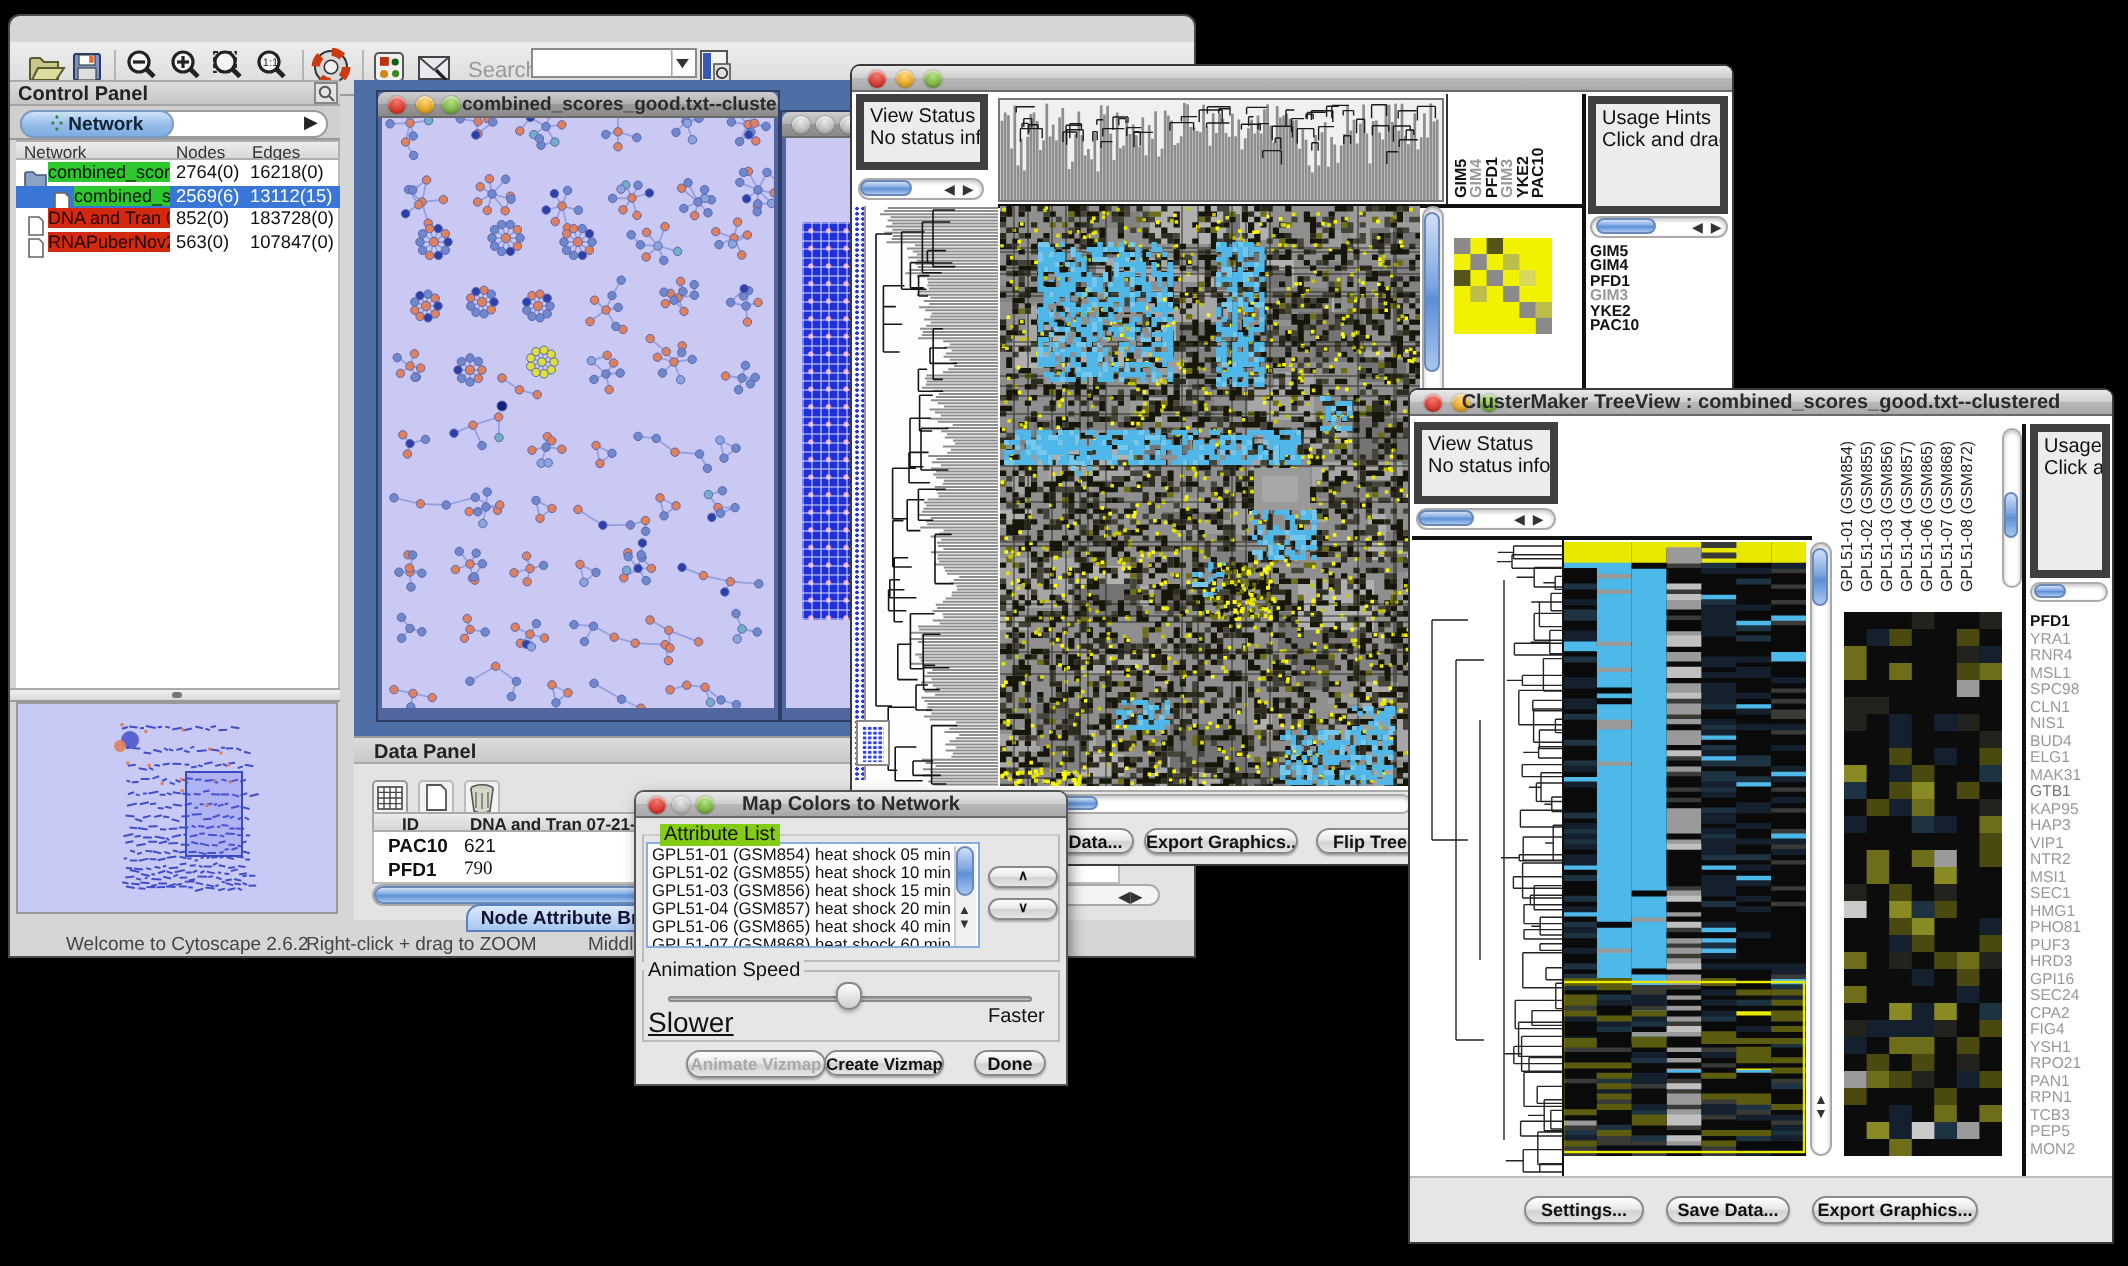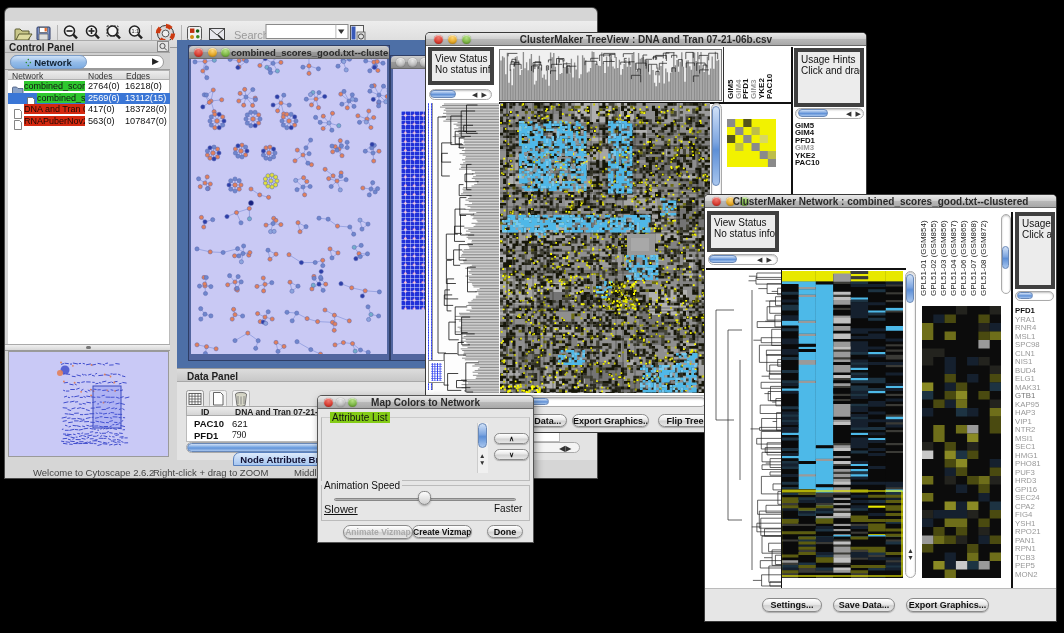--- a/index.html
+++ b/index.html
@@ -106,21 +106,21 @@
       <div class="abs" style="left:20px;top:85.25px;width:12px;height:10px"><svg width="12" height="10" viewBox="0 0 12 10">
           <path d="M2.5 0.5 h5 l2 2 v7 h-7 z" fill="#fff" stroke="#666" stroke-width="0.8"></path>
         </svg></div>
       <div class="txt" style="left:32px;top:84.75px;font-size:9px;background:#2ec82e;color:#111;max-width:48px;overflow:hidden;white-space:nowrap">combined_sco</div>
       <div class="txt" style="left:83px;top:84.75px;font-size:9.2px;color:#fff;">2569(6)</div>
       <div class="txt" style="left:120px;top:84.75px;font-size:9.2px;color:#fff;">13112(15)</div>
       <div class="abs" style="left:7px;top:96.75px;width:12px;height:10px"><svg width="12" height="10" viewBox="0 0 12 10">
           <path d="M2.5 0.5 h5 l2 2 v7 h-7 z" fill="#fff" stroke="#666" stroke-width="0.8"></path>
         </svg></div>
       <div class="txt" style="left:19px;top:96.25px;font-size:9px;background:#d42810;color:#200a05;max-width:61px;overflow:hidden;white-space:nowrap">DNA and Tran 07</div>
-      <div class="txt" style="left:83px;top:96.25px;font-size:9.2px;color:#111;">417(0)</div>
+      <div class="txt" style="left:83px;top:96.25px;font-size:9.2px;color:#111;">852(0)</div>
       <div class="txt" style="left:120px;top:96.25px;font-size:9.2px;color:#111;">183728(0)</div>
       <div class="abs" style="left:7px;top:108.25px;width:12px;height:10px"><svg width="12" height="10" viewBox="0 0 12 10">
           <path d="M2.5 0.5 h5 l2 2 v7 h-7 z" fill="#fff" stroke="#666" stroke-width="0.8"></path>
         </svg></div>
       <div class="txt" style="left:19px;top:107.75px;font-size:9px;background:#d42810;color:#200a05;max-width:61px;overflow:hidden;white-space:nowrap">RNAPuberNov2+!</div>
       <div class="txt" style="left:83px;top:107.75px;font-size:9.2px;color:#111;">563(0)</div>
       <div class="txt" style="left:120px;top:107.75px;font-size:9.2px;color:#111;">107847(0)</div>
       <div class="abs" style="left:0px;top:336px;width:165px;height:7px;background:linear-gradient(180deg,#f0f0f0,#d8d8d8);border-top:1px solid #aaa;border-bottom:1px solid #999"></div>
       <div class="abs" style="left:81px;top:338px;width:5px;height:3px;background:#777;border-radius:2px"></div>
       <div class="abs" style="left:3px;top:343px;width:161px;height:106px;background:#c9c9f6;border:1px solid #9a9a9a"><svg width="159" height="104" viewBox="0 0 159 104">
@@ -617,21 +617,20 @@
         <div class="abs" style="left:10px;top:74px;width:336px;height:9px;border-radius:5px;background:linear-gradient(180deg,#cfe0f7,#6fa0e0 50%,#5d8fd6 55%,#a8c6ee);border:1px solid #6888b8"></div>
         <div class="txt" style="left:382px;top:74.5px;font-size:8px;color:#333">◀▶</div>
       </div>
       <div class="abs" style="left:228px;top:444px;width:112px;height:14px;border:1px solid #5a82c0;border-radius:7px 7px 0 0;background:linear-gradient(180deg,#dceafc,#a6c6f0);font-size:9.5px;font-weight:bold;color:#113;text-align:center;line-height:13px">Node Attribute Brows</div>
     </div>
     <div class="abs" style="left:426px;top:33px;width:440px;height:399px;background:#fff;border-radius:4px 4px 0 0;box-shadow:0 0 0 1px #3a3a3a">
       <div class="abs" style="left:0px;top:0px;width:440px;height:13px;background:linear-gradient(180deg,#e9e9e9,#cfcfcf 48%,#b9b9b9 52%,#a8a8a8);border-bottom:1px solid #6a6a6a;border-radius:4px 4px 0 0">
         <span class="tl" style="left:8px;width:9px;height:9px;margin-top:-4.5px;background:radial-gradient(circle at 50% 30%,#f07a70,#d93f34 55%,#8c1008)"></span>
         <span class="tl" style="left:22px;width:9px;height:9px;margin-top:-4.5px;background:radial-gradient(circle at 50% 30%,#ffd87a,#e3a728 55%,#8c6208)"></span>
         <span class="tl" style="left:36px;width:9px;height:9px;margin-top:-4.5px;background:radial-gradient(circle at 50% 30%,#b7e383,#7db648 55%,#3f6811)"></span>
-        <div class="ttext" style="left:0px;width:440px;top:0.5px;font-size:10px">ClusterMaker TreeView : DNA and Tran 07-21-06b.csv</div>
       </div>
       <div class="gbox" style="left:2px;top:14px;width:66px;height:38px">
         <div style="padding:2px 0 0 3px;font-size:10px;line-height:11px">View Status<br>No status info f</div>
       </div>
       <div class="sbtrack" style="left:3px;top:56px;width:63px;height:11px"></div>
       <div class="sbthumb" style="left:4px;top:57px;width:26px;height:8px"></div>
       <div class="txt" style="left:46px;top:57.5px;font-size:7px;color:#333;letter-spacing:4px">◀▶</div>
       <div class="abs" style="left:73px;top:16px;width:223px;height:52px;border:1px solid #777"><svg width="221" height="50" viewBox="0 0 221 50">
           <rect width="221" height="50" fill="#f0f0f0"></rect>
           <path stroke="#8d8d8d" stroke-width="1.35" fill="none" d="M1.0 10.4V50M2.6 6.3V50M4.2 7.6V50M5.8 24.3V50M7.4 2.8V50M9.0 32.8V50M10.6 19.2V50M12.2 35.3V50M13.8 18.4V50M15.4 7.0V50M17.0 6.3V50M18.6 10.5V50M20.2 25.0V50M21.8 20.1V50M23.4 1.9V50M25.0 18.2V50M26.6 12.3V50M28.2 20.2V50M29.8 8.8V50M31.4 4.0V50M33.0 16.5V50M34.6 34.5V50M36.2 30.7V50M37.8 17.1V50M39.4 5.8V50M41.0 17.6V50M42.6 27.7V50M44.2 24.5V50M45.8 29.6V50M47.4 16.4V50M49.0 35.7V50M50.6 2.6V50M52.2 7.2V50M53.8 2.9V50M55.4 16.7V50M57.0 30.0V50M58.6 6.3V50M60.2 24.1V50M61.8 22.9V50M63.4 10.6V50M65.0 17.0V50M66.6 12.2V50M68.2 17.6V50M69.8 23.2V50M71.4 8.8V50M73.0 27.6V50M74.6 12.5V50M76.2 19.4V50M77.8 5.6V50M79.4 28.3V50M81.0 24.2V50M82.6 5.3V50M84.2 7.8V50M85.8 10.2V50M87.4 22.5V50M89.0 21.5V50M90.6 18.1V50M92.2 1.5V50M93.8 2.1V50M95.4 13.5V50M97.0 13.7V50M98.6 15.5V50M100.2 16.1V50M101.8 2.4V50M103.4 13.3V50M105.0 22.9V50M106.6 6.6V50M108.2 16.5V50M109.8 6.8V50M111.4 9.4V50M113.0 16.5V50M114.6 18.4V50M116.2 6.9V50M117.8 18.1V50M119.4 9.7V50M121.0 24.7V50M122.6 19.1V50M124.2 14.1V50M125.8 9.8V50M127.4 16.8V50M129.0 7.7V50M130.6 16.8V50M132.2 4.6V50M133.8 2.1V50M135.4 12.8V50M137.0 21.1V50M138.6 3.0V50M140.2 8.8V50M141.8 7.8V50M143.4 6.7V50M145.0 9.4V50M146.6 10.3V50M148.2 10.0V50M149.8 24.4V50M151.4 14.6V50M153.0 19.9V50M154.6 32.8V50M156.2 36.2V50M157.8 17.5V50M159.4 32.8V50M161.0 16.1V50M162.6 11.1V50M164.2 33.4V50M165.8 18.5V50M167.4 22.3V50M169.0 31.4V50M170.6 22.8V50M172.2 17.0V50M173.8 2.5V50M175.4 15.2V50M177.0 9.9V50M178.6 21.7V50M180.2 11.7V50M181.8 2.3V50M183.4 16.7V50M185.0 31.8V50M186.6 10.5V50M188.2 10.2V50M189.8 16.2V50M191.4 19.7V50M193.0 2.1V50M194.6 2.4V50M196.2 11.0V50M197.8 1.9V50M199.4 15.2V50M201.0 1.9V50M202.6 18.3V50M204.2 22.1V50M205.8 14.6V50M207.4 6.6V50M209.0 24.7V50M210.6 18.6V50M212.2 6.6V50M213.8 18.7V50M215.4 1.8V50M217.0 10.7V50M218.6 9.8V50"></path>
@@ -823,21 +822,21 @@
       <div class="pill" style="left:20px;top:381px;width:55px;height:13px;font-size:9px;line-height:12px;color:#111">Settings...</div>
       <div class="pill" style="left:79px;top:381px;width:62px;height:13px;font-size:9px;line-height:12px;color:#111">Save Data...</div>
       <div class="pill" style="left:146px;top:381px;width:77px;height:13px;font-size:9px;line-height:12px;color:#111">Export Graphics...</div>
       <div class="pill" style="left:232px;top:381px;width:76px;height:13px;font-size:9px;line-height:12px;color:#111">Flip Tree No...</div>
     </div>
     <div class="abs" style="left:705px;top:195px;width:351px;height:426px;background:#fff;border-radius:4px 4px 0 0;box-shadow:0 0 0 1px #3a3a3a">
       <div class="abs" style="left:0px;top:0px;width:351px;height:13px;background:linear-gradient(180deg,#e9e9e9,#cfcfcf 48%,#b9b9b9 52%,#a8a8a8);border-bottom:1px solid #6a6a6a;border-radius:4px 4px 0 0">
         <span class="tl" style="left:7px;width:9px;height:9px;margin-top:-4.5px;background:radial-gradient(circle at 50% 30%,#f07a70,#d93f34 55%,#8c1008)"></span>
         <span class="tl" style="left:21px;width:9px;height:9px;margin-top:-4.5px;background:radial-gradient(circle at 50% 30%,#ffd87a,#e3a728 55%,#8c6208)"></span>
         <span class="tl" style="left:35px;width:9px;height:9px;margin-top:-4.5px;background:radial-gradient(circle at 50% 30%,#b7e383,#7db648 55%,#3f6811)"></span>
-        <div class="ttext" style="left:0px;width:351px;top:0.5px;font-size:10px">ClusterMaker Network : combined_scores_good.txt--clustered</div>
+        <div class="ttext" style="left:0px;width:351px;top:0.5px;font-size:10px">ClusterMaker TreeView : combined_scores_good.txt--clustered</div>
       </div>
       <div class="gbox" style="left:2px;top:16px;width:72px;height:41px">
         <div style="padding:2px 0 0 3px;font-size:10px;line-height:11px">View Status<br>No status info t</div>
       </div>
       <div class="sbtrack" style="left:3px;top:59px;width:70px;height:11px"></div>
       <div class="sbthumb" style="left:4px;top:60px;width:28px;height:8px"></div>
       <div class="txt" style="left:52px;top:60.5px;font-size:7px;color:#333;letter-spacing:4px">◀▶</div>
       <div class="abs" style="left:1px;top:73px;width:200px;height:1.5px;background:#111"></div>
       <div class="abs" style="left:1px;top:75px;width:76px;height:318px"><svg width="76" height="318" viewBox="0 0 76 318">
           <path stroke="#222" stroke-width="0.7" fill="none" d="M50.8 3V9.4M50.8 3H76M50.8 9.4H76M42.9 6.2H50.8M50.0 7.4V14.1M50.0 7.4H76M50.0 14.1H76M42.5 10.8H50.0M61.1 13.7V23.5M61.1 13.7H76M61.1 23.5H76M52.3 18.6H61.1M71.6 18.2V24.7M71.6 18.2H76M71.6 24.7H76M65.7 21.4H71.6M69.5 26.7V35.4M69.5 26.7H76M69.5 35.4H76M59.6 31.0H69.5M63.7 31.0V43.3M63.7 31.0H76M63.7 43.3H76M61.1 36.7V50.1M61.1 36.7H76M61.1 50.1H76M68.9 45.2V56.9M68.9 45.2H76M68.9 56.9H76M59.3 51.1H68.9M51.2 51.6V57.5M51.2 51.6H76M51.2 57.5H76M65.7 59.3V75.5M65.7 59.3H76M65.7 75.5H76M55.2 67.7V72.7M55.2 67.7H76M55.2 72.7H76M47.4 70.2H55.2M53.4 75.2V92.4M53.4 75.2H76M53.4 92.4H76M60.4 80.2V85.4M60.4 80.2H76M60.4 85.4H76M60.8 84.5V101.1M60.8 84.5H76M60.8 101.1H76M71.7 89.6V96.3M71.7 89.6H76M71.7 96.3H76M63.7 95.0V104.3M63.7 95.0H76M63.7 104.3H76M63.3 103.4V109.0M63.3 103.4H76M63.3 109.0H76M55.6 106.2H63.3M55.1 112.3V118.3M55.1 112.3H76M55.1 118.3H76M64.5 116.4V130.8M64.5 116.4H76M64.5 130.8H76M58.4 123.6H64.5M62.2 121.5V130.7M62.2 121.5H76M62.2 130.7H76M69.9 128.5V135.8M69.9 128.5H76M69.9 135.8H76M66.2 132.1H69.9M54.2 135.1V143.5M54.2 135.1H76M54.2 143.5H76M70.6 142.6V160.3M70.6 142.6H76M70.6 160.3H76M66.6 151.5H70.6M55.6 148.5V160.1M55.6 148.5H76M55.6 160.1H76M53.6 157.4V160.4M53.6 157.4H76M53.6 160.4H76M44.5 158.9H53.6M55.3 161.5V179.0M55.3 161.5H76M55.3 179.0H76M50.7 168.4V174.1M50.7 168.4H76M50.7 174.1H76M61.1 172.8V184.9M61.1 172.8H76M61.1 184.9H76M59.2 177.6V182.4M59.2 177.6H76M59.2 182.4H76M56.0 182.3V191.8M56.0 182.3H76M56.0 191.8H76M64.1 188.6V197.5M64.1 188.6H76M64.1 197.5H76M59.7 193.1H64.1M56.0 194.8V199.5M56.0 194.8H76M56.0 199.5H76M64.0 201.9V205.2M64.0 201.9H76M64.0 205.2H76M55.4 206.4V223.9M55.4 206.4H76M55.4 223.9H76M67.0 213.9V219.9M67.0 213.9H76M67.0 219.9H76M71.9 221.6V234.3M71.9 221.6H76M71.9 234.3H76M51.6 230.2V244.3M51.6 230.2H76M51.6 244.3H76M60.0 235.3V242.7M60.0 235.3H76M60.0 242.7H76M53.3 241.1V258.2M53.3 241.1H76M53.3 258.2H76M54.8 248.2V265.6M54.8 248.2H76M54.8 265.6H76M45.8 256.9H54.8M50.9 253.2V261.8M50.9 253.2H76M50.9 261.8H76M58.5 258.8V266.1M58.5 258.8H76M58.5 266.1H76M56.0 266.2V283.2M56.0 266.2H76M56.0 283.2H76M62.6 273.2V281.7M62.6 273.2H76M62.6 281.7H76M66.1 279.9V295.4M66.1 279.9H76M66.1 295.4H76M58.0 287.7H66.1M69.4 285.2V294.5M69.4 285.2H76M69.4 294.5H76M54.3 290.6V298.0M54.3 290.6H76M54.3 298.0H76M62.9 296.0V312.3M62.9 296.0H76M62.9 312.3H76M55.6 304.8V316M55.6 304.8H76M55.6 316H76M46.9 310.4H55.6M63.9 311.8V316M63.9 311.8H76M63.9 316H76M10 40V150M10 40h18M10 150h18M22 60V250M22 60h14M22 250h14M34 90V210M46 20V300"></path>
@@ -927,27 +926,30 @@
     </div>
     <div class="abs" style="left:318px;top:396px;width:215px;height:146px;background:#e6e6e6;border-radius:4px 4px 0 0;box-shadow:0 0 0 1px #555,2px 3px 8px rgba(0,0,0,.5)">
       <div class="abs" style="left:0;top:0;width:215px;height:13px;background:linear-gradient(180deg,#e9e9e9,#cfcfcf 48%,#b9b9b9 52%,#a8a8a8);border-bottom:1px solid #6a6a6a;border-radius:4px 4px 0 0">
         <span class="tl" style="left:6px;width:9px;height:9px;margin-top:-4.5px;background:radial-gradient(circle at 50% 30%,#f07a70,#d93f34 55%,#8c1008)"></span>
         <span class="tl" style="left:18px;width:9px;height:9px;margin-top:-4.5px;background:radial-gradient(circle at 50% 30%,#e8e8e8,#bdbdbd 55%,#7c7c7c)"></span>
         <span class="tl" style="left:30px;width:9px;height:9px;margin-top:-4.5px;background:radial-gradient(circle at 50% 30%,#b7e383,#7db648 55%,#3f6811)"></span>
         <div class="ttext" style="top:1px;font-size:10px">Map Colors to Network</div>
       </div>
       <div class="txt" style="left:12px;top:16px;font-size:10px;color:#111;background:#84cc16;padding:0 2px;z-index:3">Attribute List</div>
       <div class="abs" style="left:3px;top:21px;width:209px;height:64px;border:1px solid #bbb;border-top:1px solid #ccc"></div>
+      <div class="abs" style="left:5px;top:25px;width:167px;height:53px;background:#fff;border:1.5px solid #86aede;overflow:hidden">
+        <div style="font-size:8.4px;line-height:8.9px;padding:1px 0 0 2px;color:#111;white-space:nowrap">GPL51-01 (GSM854) heat shock 05 min<br>GPL51-02 (GSM855) heat shock 10 min<br>GPL51-03 (GSM856) heat shock 15 min<br>GPL51-04 (GSM857) heat shock 20 min<br>GPL51-06 (GSM865) heat shock 40 min<br>GPL51-07 (GSM868) heat shock 60 min</div>
+      </div>
       <div class="abs" style="left:159px;top:26.5px;width:11px;height:50px;background:#f0f0f0;border-left:1px solid #ccc"></div>
       <div class="sbthumb" style="left:160px;top:27px;width:9px;height:25px"></div>
       <div class="txt" style="left:161px;top:56px;font-size:6.5px;color:#333;line-height:7px">▲<br>▼</div>
       <div class="pill" style="left:176px;top:37px;width:35px;height:11px;font-size:7px;line-height:10px;color:#111">∧</div>
       <div class="pill" style="left:176px;top:53px;width:35px;height:11px;font-size:7px;line-height:10px;color:#111">∨</div>
       <div class="txt" style="left:4px;top:84px;font-size:10px;color:#111;background:#e6e6e6;padding:0 2px;z-index:3">Animation Speed</div>
       <div class="abs" style="left:3px;top:89px;width:209px;height:36px;border:1px solid #bbb"></div>
       <div class="abs" style="left:16px;top:102px;width:182px;height:3px;background:linear-gradient(180deg,#999,#ccc);border-radius:2px;border:0.5px solid #888"></div>
       <div class="abs" style="left:100px;top:95px;width:13px;height:14px;background:linear-gradient(180deg,#fdfdfd,#cfcfcf);border:1px solid #888;border-radius:6px 6px 7px 7px;box-shadow:0 1px 2px rgba(0,0,0,.3)"></div>
-      <div class="txt" style="left:6px;top:107px;font-size:11px;color:#111;text-decoration:underline;">Slower</div>
+      <div class="txt" style="left:6px;top:107px;font-size:14px;color:#111;text-decoration:underline;">Slower</div>
       <div class="txt" style="left:176px;top:107px;font-size:10px;color:#111;">Faster</div>
       <div class="pill" style="left:25px;top:129px;width:70px;height:14px;font-size:8.5px;line-height:12px;color:#aaa">Animate Vizmap</div>
       <div class="pill" style="left:94px;top:129px;width:60px;height:13px;font-size:8.5px;line-height:12px;color:#111">Create Vizmap</div>
       <div class="pill" style="left:169px;top:129px;width:36px;height:13px;font-size:9px;line-height:12px;color:#111">Done</div>
     </div>
   </div>
 </body></html>

